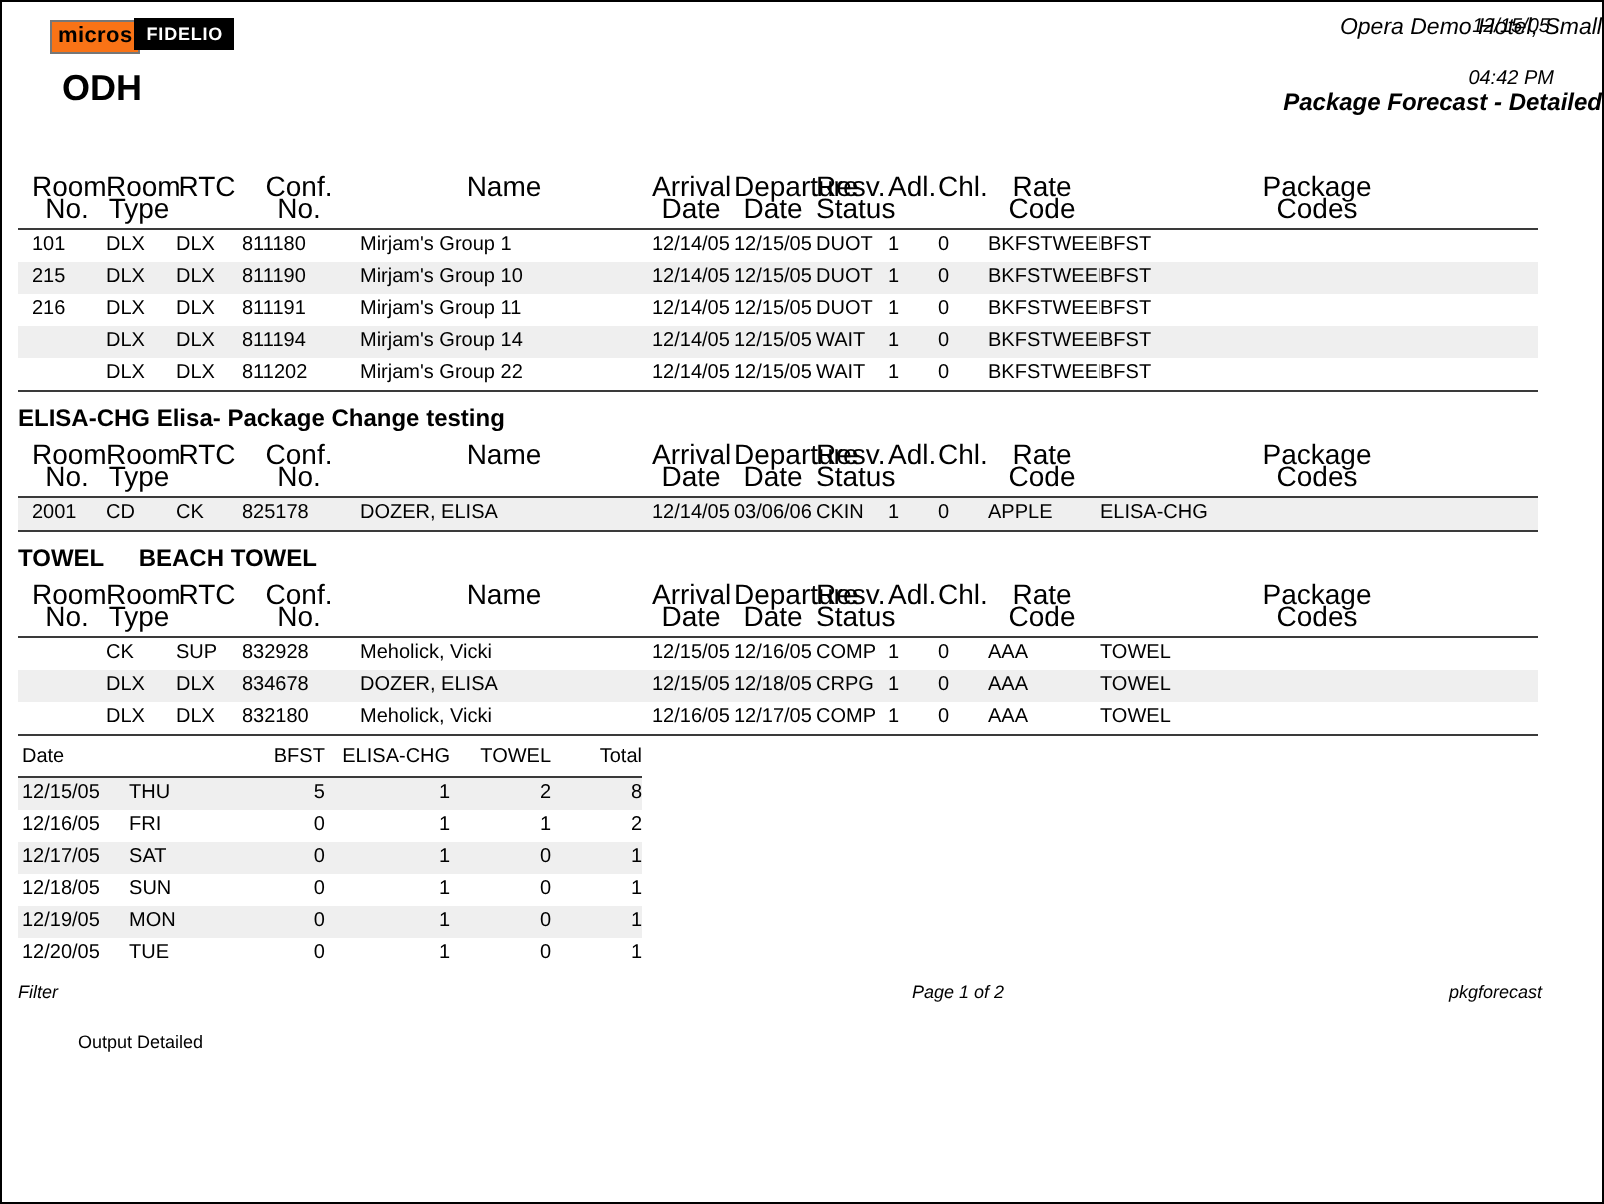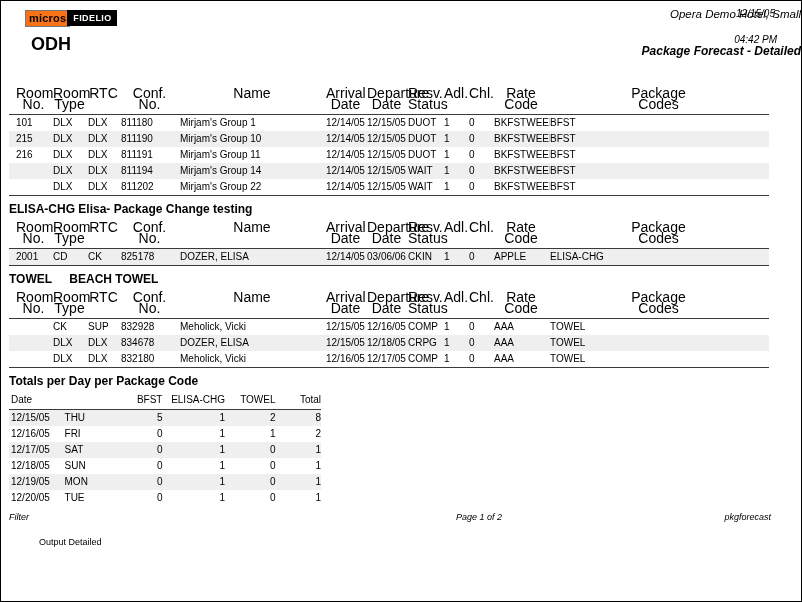--- a/index.html
+++ b/index.html
@@ -313,21 +313,20 @@
             <td>1</td>
             <td>0</td>
             <td>AAA</td>
             <td>TOWEL</td>
           </tr>
         </tbody>
       </table>
   </div>
 
   <div>
-    <div class="section-title">Totals per Day per Package Code</div>
     <table class="totals">
       <colgroup>
         <col class="c-date">
           <col class="c-day">
           <col class="c-bfst">
         <col class="c-elisa">
           <col class="c-towel">
           <col class="c-total">
       </colgroup>
     <thead>

